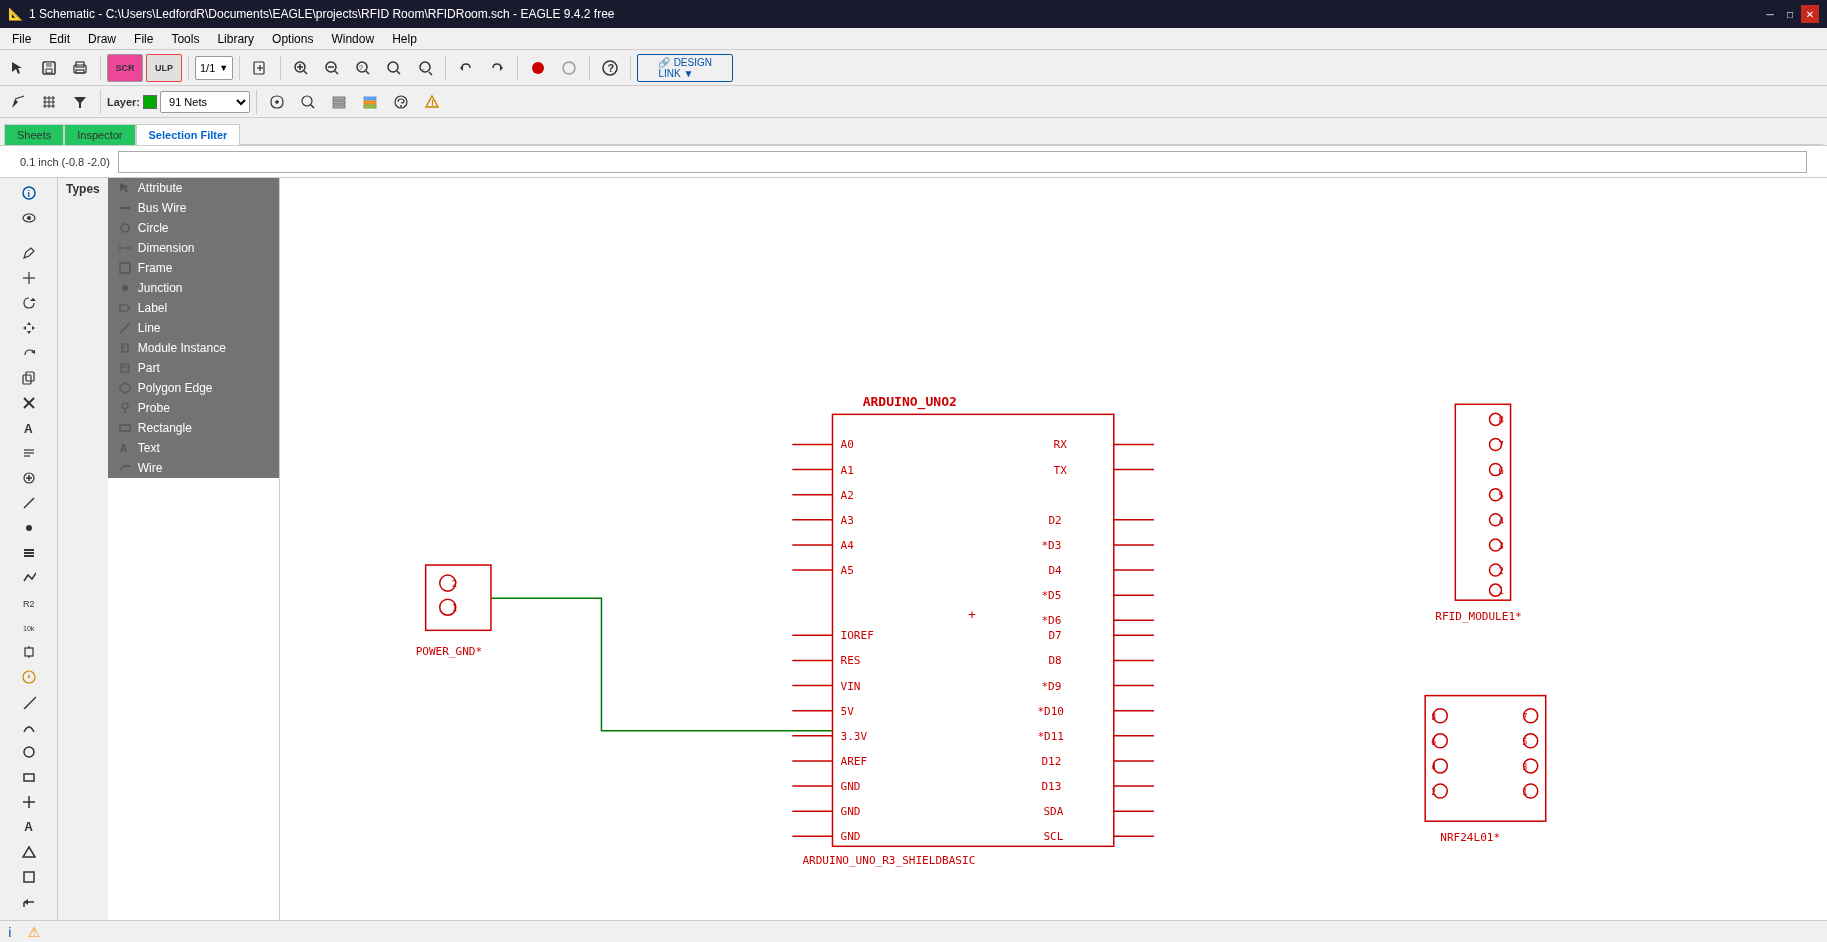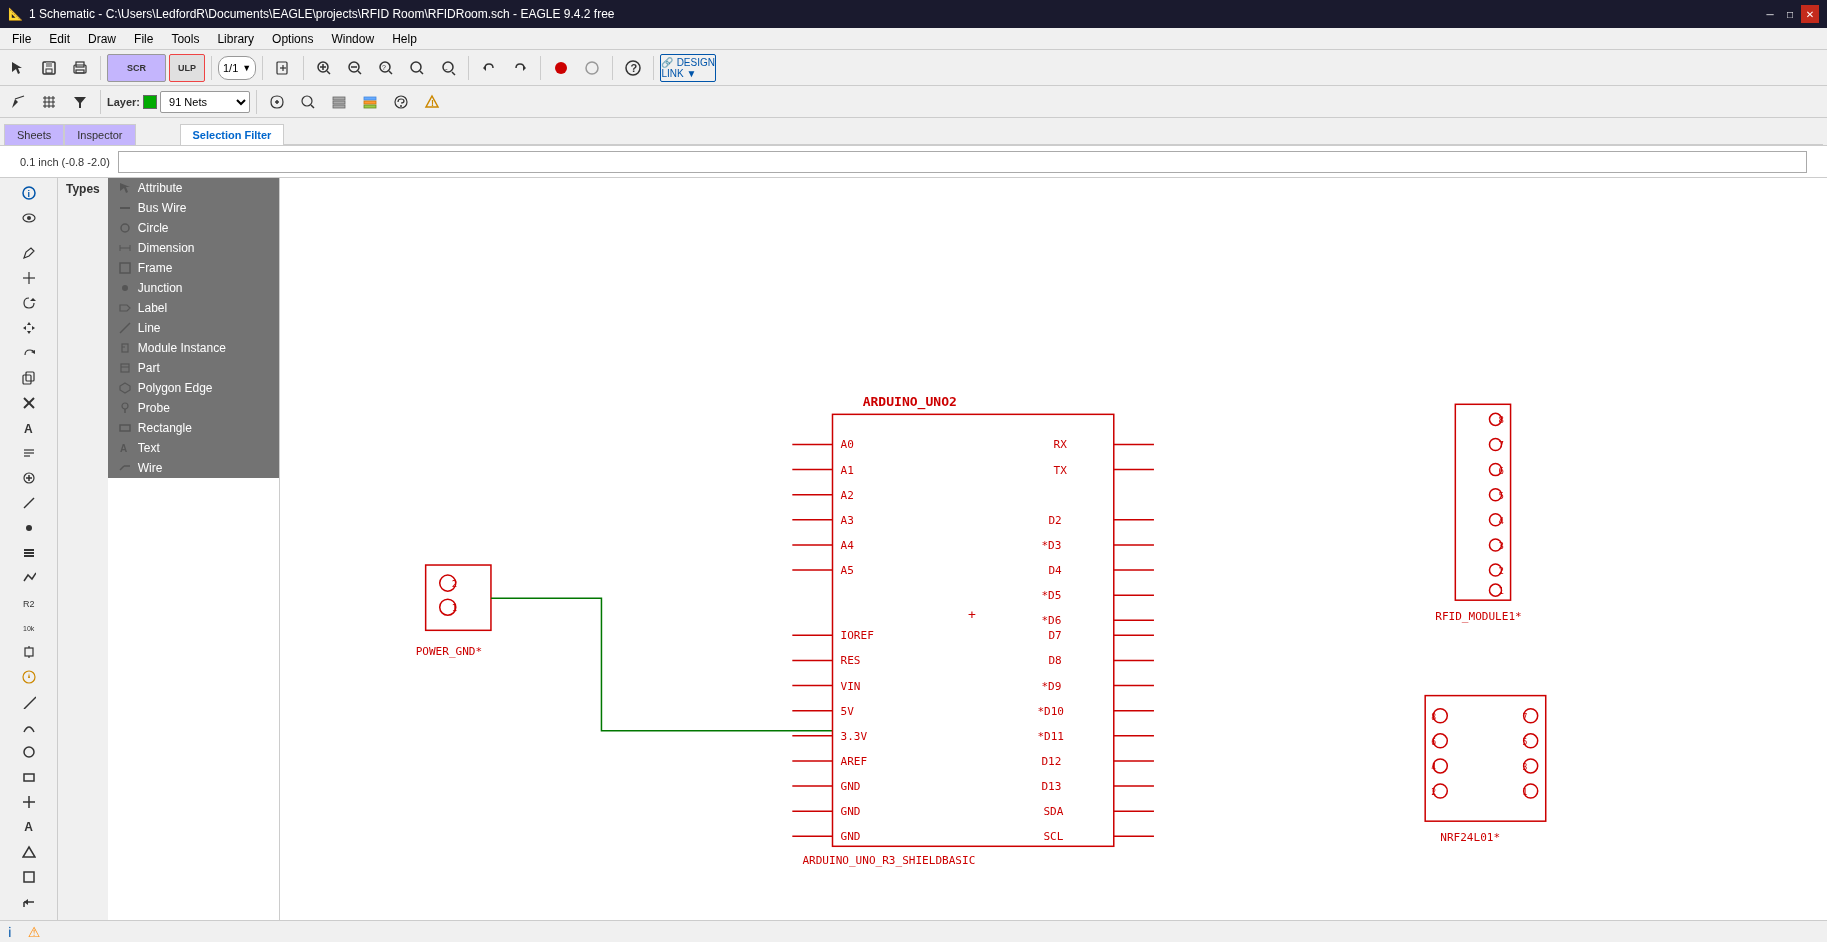--- a/index.html
+++ b/index.html
@@ -75,30 +75,29 @@
       border-bottom: 1px solid #ccc;
       height: 28px;
       display: flex;
       align-items: flex-end;
       padding: 0 4px;
     }
     .tab {
       padding: 4px 12px;
       border: 1px solid #ccc;
       border-bottom: none;
-      background: #c4b5fd;
+      background: #22c55e;
       cursor: pointer;
       font-size: 11px;
       color: #333;
     }
     .tab.active {
       background: white;
       color: #0066cc;
       font-weight: bold;
-      margin-left: 44px;
     }
 
     .panel-label {
       background: #f0f0f0;
       padding: 4px 8px;
       font-size: 12px;
       font-weight: bold;
       color: #333;
     }
 
@@ -271,28 +270,28 @@
       </svg>
   </div>
   <div class="tb-btn" title="Print">
     <svg width="16" height="16" viewBox="0 0 16 16">
         <rect x="2" y="5" width="12" height="8" rx="1" fill="none" stroke="#333" stroke-width="1.2"></rect>
         <rect x="4" y="2" width="8" height="5" fill="none" stroke="#333" stroke-width="1.2"></rect>
         <rect x="4" y="10" width="8" height="3" fill="none" stroke="#333" stroke-width="1.2"></rect>
       </svg>
   </div>
   <div class="tb-separator"></div>
-  <div class="tb-btn" style="font-size:9px; font-weight:bold; color:#333; width:59px; border:1px solid #999; background:#c4b5fd;">
+  <div class="tb-btn" style="font-size:9px; font-weight:bold; color:#333; width:36px; border:1px solid #999; background:#ec4899;">
     <span>SCR</span>
   </div>
   <div class="tb-btn" style="font-size:9px; font-weight:bold; color:#333; width:36px; border:1px solid #ef4444; background:#e0e0e0;">
     <span>ULP</span>
   </div>
   <div class="tb-separator"></div>
-  <div style="display:flex; align-items:center; border:1px solid #999; background:white; height:24px; padding:0 4px; border-radius:10px;">
+  <div style="display:flex; align-items:center; border:1px solid #999; background:white; height:24px; padding:0 4px; border-radius:2px;">
     <span style="font-size:11px;">1/1</span>
     <span style="font-size:9px; margin-left:4px;">▼</span>
   </div>
   <div class="tb-separator"></div>
   <div class="tb-btn" title="Add Sheet">
     <svg width="16" height="16" viewBox="0 0 16 16">
         <rect x="2" y="2" width="10" height="12" rx="1" fill="none" stroke="#333" stroke-width="1.2"></rect>
         <line x1="8" y1="5" x2="8" y2="11" stroke="#333" stroke-width="1.2"></line>
         <line x1="5" y1="8" x2="11" y2="8" stroke="#333" stroke-width="1.2"></line>
       </svg>
@@ -358,21 +357,21 @@
       </svg>
   </div>
   <div class="tb-separator"></div>
   <div class="tb-btn" title="Help">
     <svg width="16" height="16">
         <circle cx="8" cy="8" r="7" fill="none" stroke="#333" stroke-width="1.5"></circle>
         <text x="5.5" y="12" font-size="11" font-weight="bold" fill="#333">?</text>
       </svg>
   </div>
   <div class="tb-separator"></div>
-  <div class="tb-btn" title="Design Link" style="width:56px; font-size:10px; border:1px solid #0055aa; color:#0055aa;">
+  <div class="tb-btn" title="Design Link" style="width:96px; font-size:10px; border:1px solid #0055aa; color:#0055aa;">
     🔗 DESIGN<br>LINK ▼
   </div>
 </div>
 
 <div id="toolbar2">
   <div class="tb-btn">
     <svg width="16" height="16">
         <path d="M2,14 L5,5 L8,8 Z" fill="#333"></path>
         <line x1="5" y1="5" x2="14" y2="2" stroke="#333" stroke-width="1.2"></line>
       </svg>

